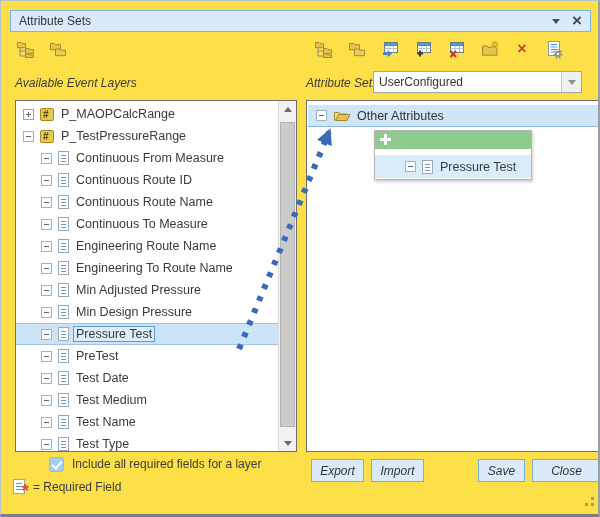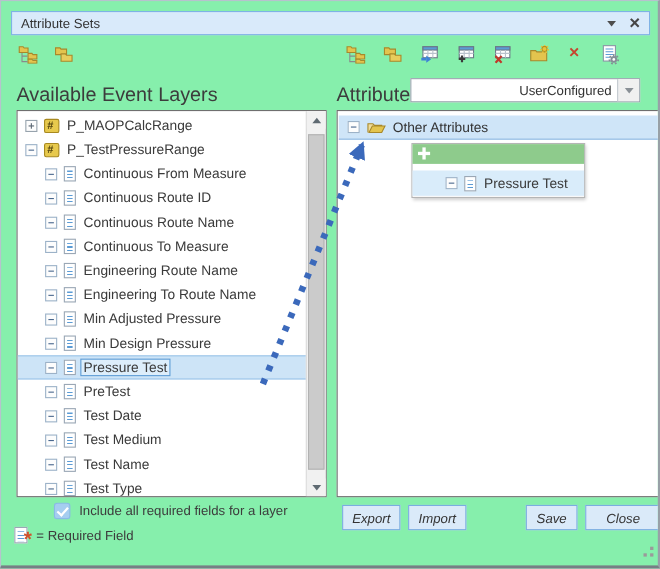--- a/index.html
+++ b/index.html
@@ -1,42 +1,42 @@
 <!DOCTYPE html>
 <html><head>
 <meta charset="utf-8">
 <style>
   html,body { margin:0; padding:0; background:#eee; }
   body { font-family:"Liberation Sans", sans-serif; }
   .window {
-    position:relative; width:600px; height:517px; background:#86efac;
+    position:relative; width:600px; height:517px; background:#fde047;
     border:1px solid #b6c2cd; border-right:2px solid #98a0a7; border-bottom:3px solid #777e85;
     box-sizing:border-box; color:#3c3c3c; font-size:12px; overflow:hidden;
   }
   
   .titlebar {
     position:absolute; left:9px; top:9px; width:581px; height:22px;
     background:#d9eafa; border:1px solid #7fb2e5; box-sizing:border-box;
     display:flex; align-items:center; padding:0 8px;
   }
   .titlebar-title { color:#333; font-size:12px; }
   .titlebar-controls { margin-left:auto; display:flex; align-items:center; gap:12px; }
   .caret-down { width:0; height:0; border-left:4px solid transparent; border-right:4px solid transparent; border-top:5px solid #4d4d4d; }
   .close-x { font-size:17px; font-weight:bold; color:#464646; line-height:14px; }
   
   .tb-icon { position:absolute; top:38px; width:24px; height:20px; display:flex; align-items:center; justify-content:center; }
   .red-x { font-size:16px; font-weight:bold; color:#c5452f; line-height:14px; }
   
-  .section-label { position:absolute; color:#3c3c3c; font-size:18px; }
+  .section-label { position:absolute; color:#3c3c3c; font-size:12px;font-style:italic; }
   
   .dropdown {
     position:absolute; left:372px; top:70px; width:209px; height:22px;
     border:1px solid #9aa5ae; background:#fff; box-sizing:border-box; display:flex; align-items:center;
   }
-  .dropdown-value { flex:1; padding:0 5px; color:#333; font-size:12px; white-space:nowrap; overflow:hidden;text-align:right; }
+  .dropdown-value { flex:1; padding:0 5px; color:#333; font-size:12px; white-space:nowrap; overflow:hidden; }
   .dropdown-btn { width:19px; align-self:stretch; background:#f0f0f0; border-left:1px solid #c2c9cf; display:flex; align-items:center; justify-content:center; }
   .dropdown-btn .tri { width:0; height:0; border-left:4px solid transparent; border-right:4px solid transparent; border-top:5px solid #8a9096; }
   
   .panel { position:absolute; top:99px; height:352px; background:#fff; border:1px solid #6f6f6f; box-sizing:border-box; }
   .panel-left  { left:14px;  width:282px; }
   .panel-right { left:305px; width:296px; }
   
   .tree { position:absolute; left:0; top:2px; right:17px; bottom:0; overflow:hidden; }
   .tree-row { height:22px; display:flex; align-items:center; padding-left:7px; box-sizing:border-box; white-space:nowrap; }
   .tree-row.field { padding-left:25px; }

